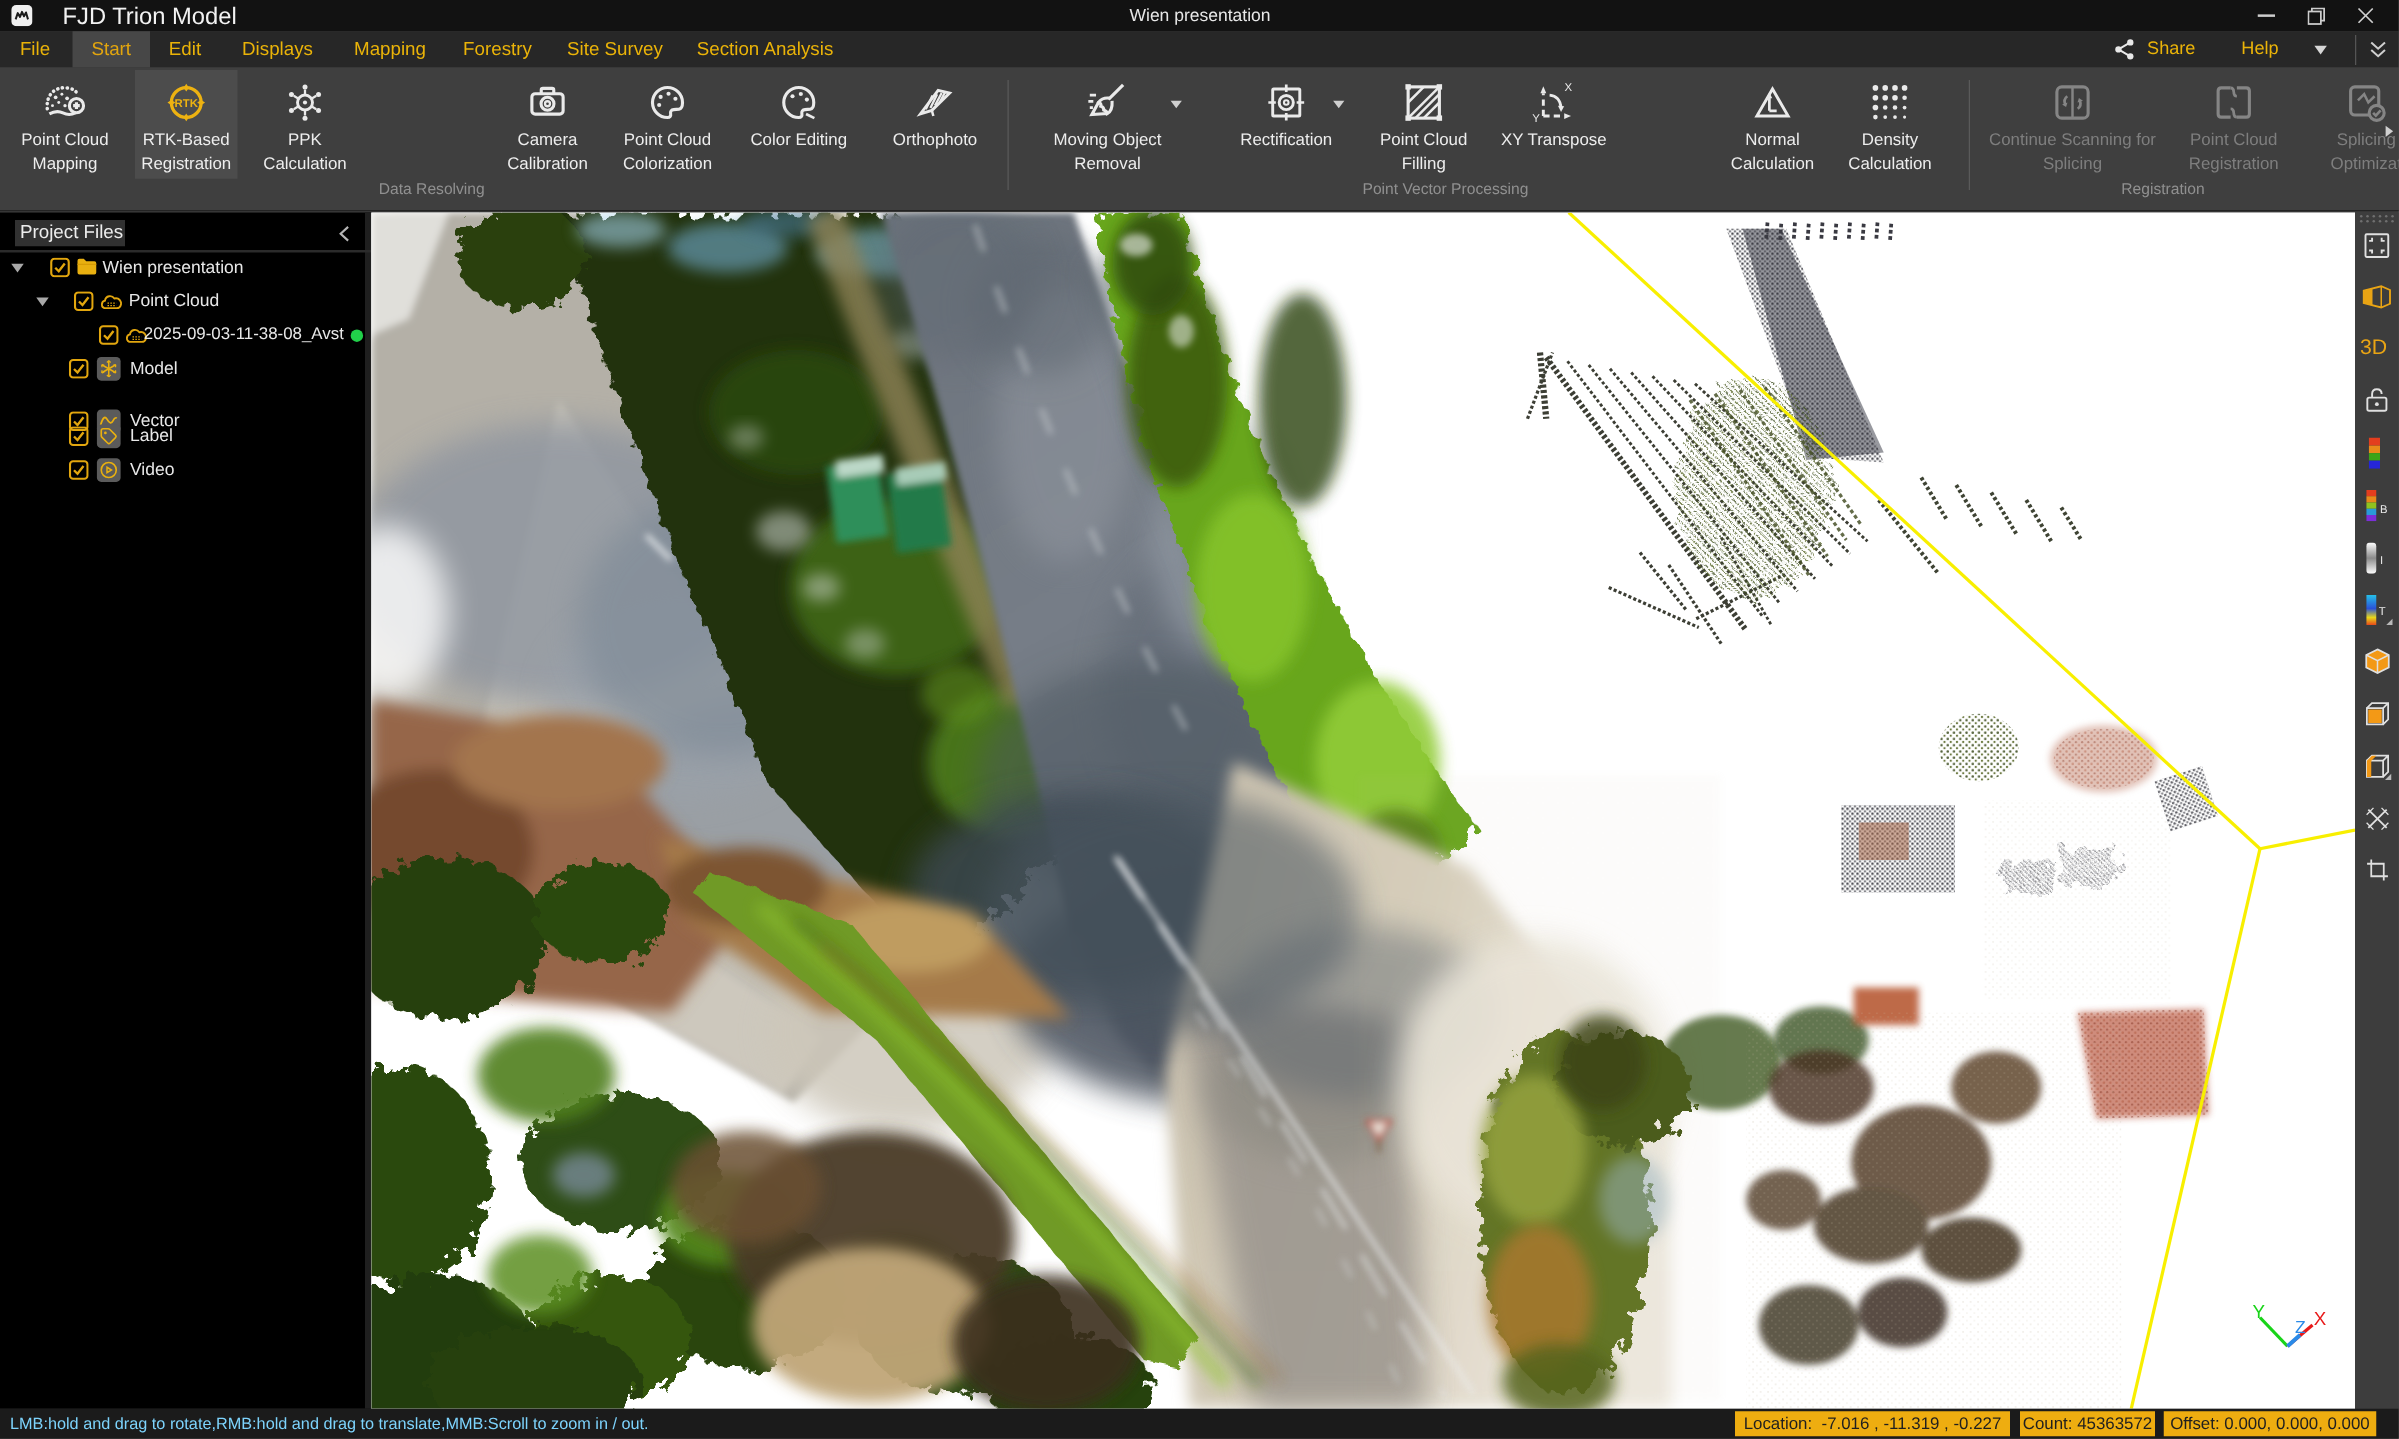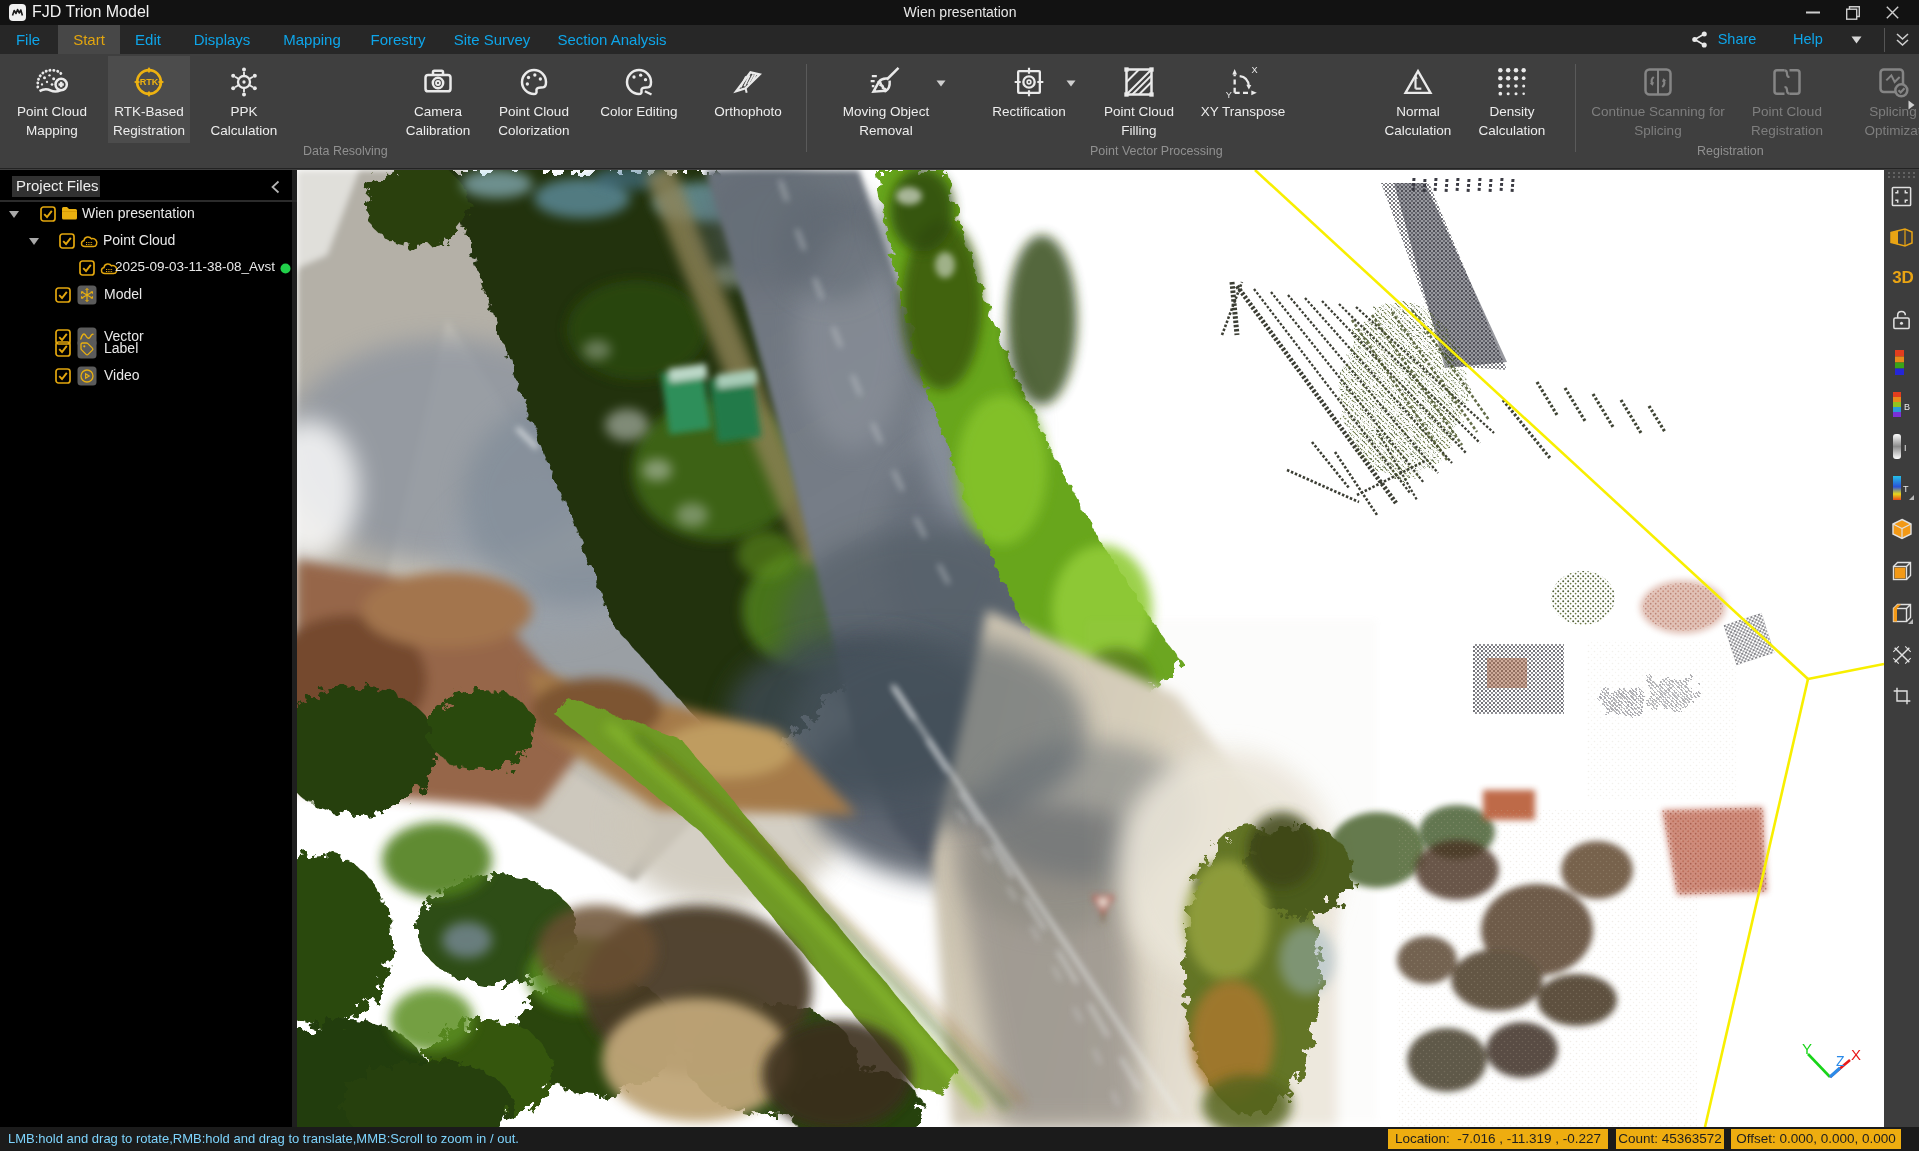--- a/index.html
+++ b/index.html
@@ -1,20 +1,20 @@
 <!DOCTYPE html>
 <html><head>
 <meta charset="utf-8">
 <style>
 *{margin:0;padding:0;box-sizing:border-box}
 html,body{width:1919px;height:1151px;overflow:hidden;background:#3f3f3f;font-family:"Liberation Sans",sans-serif;position:relative}
 .abs{position:absolute}
 .titlebar{position:absolute;left:0;top:0;width:1919px;height:25px;background:#121212}
 .menubar{position:absolute;left:0;top:25px;width:1919px;height:29px;background:#272727}
-.mitem{position:absolute;top:0;height:29px;line-height:29px;color:#0ea5e9;font-size:15px;text-align:center}
+.mitem{position:absolute;top:0;height:29px;line-height:29px;color:#eab308;font-size:15px;text-align:center}
 .ribbon{position:absolute;left:0;top:54px;width:1919px;height:115px;background:#3f3f3f;border-bottom:1px solid #232323}
 .ritem{position:absolute;top:0;width:110px;height:114px;text-align:center}
 .ricon{position:absolute;top:8px;left:0;width:110px;height:40px;display:flex;align-items:center;justify-content:center}
 .rl1{position:absolute;top:48px;left:-10px;width:130px;font-size:13.5px;color:#ededed;line-height:19px}
 .rgray .rl1{color:#7e7e7e}
 .rgroup{position:absolute;top:90px;font-size:12.5px;color:#909090;}
 .rsep{position:absolute;top:10px;width:1px;height:88px;background:#5a5a5a}
 .leftpanel{position:absolute;left:0;top:170px;width:297px;height:957px;background:#000000;border-right:5px solid #1f1f1f}
 .viewport{position:absolute;left:297px;top:170px;width:1587px;height:957px;background:#ffffff;overflow:hidden}
 .rightbar{position:absolute;left:1884px;top:170px;width:35px;height:957px;background:#3d3d3d}
@@ -25,21 +25,21 @@
 .cb{position:absolute;top:5px;width:16px;height:16px}
 </style>
 </head>
 <body>
 
 <div class="titlebar">
   <svg class="abs" style="left:9px;top:4px" width="17" height="17" viewBox="0 0 17 17">
       <rect x="0" y="0" width="17" height="17" rx="4" fill="#f0f0f0"></rect>
       <path d="M3.5 11.5 L5.2 6.5 L7 9.5 L8.6 5.5 L10.2 9 L11.8 6 L13.4 11.5" fill="none" stroke="#1a1a1a" stroke-width="1.6" stroke-linejoin="round"></path>
     </svg>
-  <div class="abs" style="left:32px;top:3px;font-size:16px;color:#f2f2f2">FJD Trion Model</div>
+  <div class="abs" style="left:50px;top:3px;font-size:19px;color:#f2f2f2">FJD Trion Model</div>
   <div class="abs" style="left:880px;top:4px;width:160px;text-align:center;font-size:14px;color:#e8e8e8">Wien presentation</div>
   <svg class="abs" style="left:1806px;top:11px" width="14" height="3" viewBox="0 0 14 3">
       <rect width="14" height="2" y="0.5" fill="#cdcdcd"></rect>
     </svg>
   <svg class="abs" style="left:1846px;top:6px" width="14" height="14" viewBox="0 0 14 14">
       <rect x="0.7" y="3.2" width="10" height="10" fill="none" stroke="#cdcdcd" stroke-width="1.4"></rect>
       <path d="M3.5 3.2 V0.7 H13.3 V10.5 H10.8" fill="none" stroke="#cdcdcd" stroke-width="1.4"></path>
     </svg>
   <svg class="abs" style="left:1886px;top:6px" width="13" height="13" viewBox="0 0 13 13">
       <path d="M0.8 0.8 L12.2 12.2 M12.2 0.8 L0.8 12.2" stroke="#cdcdcd" stroke-width="1.4"></path>
@@ -711,21 +711,21 @@
     </svg>
   <svg class="abs" style="left:6px;top:15px" width="23" height="23" viewBox="0 0 24 24" fill="none" stroke="#e0e0e0" stroke-width="1.6">
       <rect x="2.5" y="2.5" width="19" height="19" rx="1"></rect>
       <path d="M8 5.5 V8 H5.5 M16 5.5 V8 H18.5 M8 18.5 V16 H5.5 M16 18.5 V16 H18.5"></path>
     </svg>
   <svg class="abs" style="left:5px;top:57px" width="25" height="21" viewBox="0 0 25 21">
       <path d="M2 5.5 L9 3.6 V17.4 L2 15.5 Z" fill="#e9a414"></path>
       <path d="M2 5.5 L16 2 L23 5 V16 L16 19 L2 15.5 Z" fill="none" stroke="#e9a414" stroke-width="1.5"></path>
       <path d="M16 2 V19" stroke="#e9a414" stroke-width="1.2"></path>
     </svg>
-  <div class="abs" style="left:4px;top:98px;width:30px;text-align:center;font-size:17px;font-weight:bold;color:#e9a414">3D</div>
+  <div class="abs" style="left:4px;top:98px;width:30px;font-size:17px;font-weight:normal;color:#e9a414">3D</div>
   <svg class="abs" style="left:7px;top:139px" width="21" height="22" viewBox="0 0 22 23" fill="none" stroke="#e0e0e0" stroke-width="1.6">
       <rect x="3" y="9.5" width="16" height="11" rx="1.5"></rect>
       <path d="M7 9.5 V6.5 Q7 2.5 11 2.5 Q15 2.5 15 6.5"></path>
       <circle cx="11" cy="15" r="1.6" fill="#e0e0e0" stroke="none"></circle>
     </svg>
   <svg class="abs" style="left:11px;top:180px" width="11" height="25" viewBox="0 0 11 25">
       <rect x="0" y="0" width="9" height="6.5" fill="#e33d1e"></rect>
       <rect x="0" y="6.5" width="9" height="6" fill="#e8891a"></rect>
       <rect x="0" y="12.5" width="9" height="6" fill="#3aa417"></rect>
       <rect x="0" y="18.5" width="9" height="6.5" fill="#2526d8"></rect>

